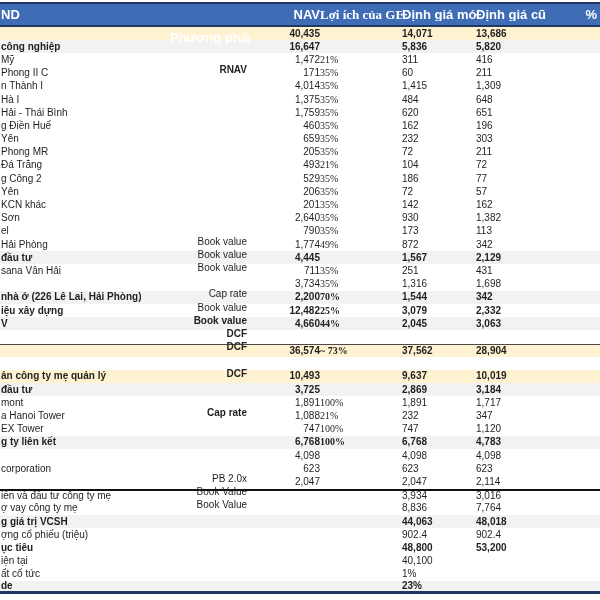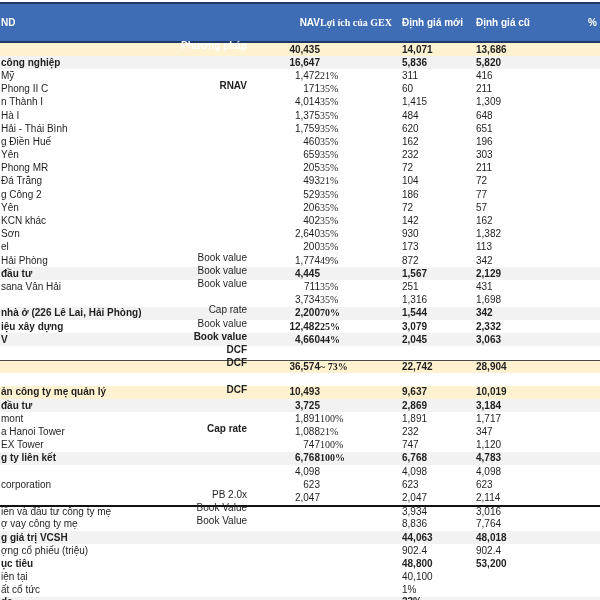--- a/index.html
+++ b/index.html
@@ -6,22 +6,22 @@
   body{
     width:600px;height:600px;background:#ffffff;overflow:hidden;
     font-family:"Liberation Sans","DejaVu Sans",sans-serif;
     color:var(--text,#1f1f1f);
     -webkit-font-smoothing:antialiased;
   }
   .page{padding-top:2px;}
   *{box-sizing:border-box;}
   .tbl{width:600px;}
   .hdr{
-    display:flex;width:600px;height:41px;
-    background:var(--blue,#3e6cb5);color:#ffffff;font-weight:bold;font-size:10px;
+    display:flex;width:600px;height:25px;
+    background:var(--blue,#3e6cb5);color:#ffffff;font-weight:bold;font-size:13px;
     border-top:2px solid var(--navy,#1f3864);
     border-bottom:2px solid var(--navy,#1f3864);
     align-items:center;
   }
   .row{display:flex;width:600px;height:13.2px;font-size:10px;align-items:center;background:#fff;}
   .row.cream{background:var(--cream,#fff2d1);font-weight:bold;}
   .row.gray{background:var(--gray,#f2f2f2);font-weight:bold;}
   .row.bold{font-weight:bold;}
   .row.topline{border-top:1px solid #4a4a4a;}
   .row.thickline{border-top:2px solid #111111;}
@@ -164,39 +164,39 @@
           <div class="c c-method"></div>
           <div class="c c-nav">206</div>
           <div class="c c-int">35%</div>
           <div class="c c-new">72</div>
           <div class="c c-old">57</div>
           <div class="c c-pct"></div>
         </div>
         <div class="row normal">
           <div class="c c-label">KCN khác</div>
           <div class="c c-method"></div>
-          <div class="c c-nav">402</div>
+          <div class="c c-nav">201</div>
           <div class="c c-int">35%</div>
           <div class="c c-new">142</div>
           <div class="c c-old">162</div>
           <div class="c c-pct"></div>
         </div>
         <div class="row normal">
           <div class="c c-label">Sơn</div>
           <div class="c c-method">Book value</div>
           <div class="c c-nav">2,640</div>
           <div class="c c-int">35%</div>
           <div class="c c-new">930</div>
           <div class="c c-old">1,382</div>
           <div class="c c-pct"></div>
         </div>
         <div class="row normal">
           <div class="c c-label">el</div>
           <div class="c c-method">Book value</div>
-          <div class="c c-nav">200</div>
+          <div class="c c-nav">790</div>
           <div class="c c-int">35%</div>
           <div class="c c-new">173</div>
           <div class="c c-old">113</div>
           <div class="c c-pct"></div>
         </div>
         <div class="row normal">
           <div class="c c-label">Hải Phòng</div>
           <div class="c c-method">Book value</div>
           <div class="c c-nav">1,774</div>
           <div class="c c-int">49%</div>
@@ -265,21 +265,21 @@
           <div class="c c-int"></div>
           <div class="c c-new"></div>
           <div class="c c-old"></div>
           <div class="c c-pct"></div>
         </div>
         <div class="row cream topline">
           <div class="c c-label"></div>
           <div class="c c-method">DCF</div>
           <div class="c c-nav">36,574</div>
           <div class="c c-int">~ 73%</div>
-          <div class="c c-new">22,742</div>
+          <div class="c c-new">37,562</div>
           <div class="c c-old">28,904</div>
           <div class="c c-pct"></div>
         </div>
         <div class="row spacer">
           <div class="c c-label"></div>
           <div class="c c-method"></div>
           <div class="c c-nav"></div>
           <div class="c c-int"></div>
           <div class="c c-new"></div>
           <div class="c c-old"></div>

